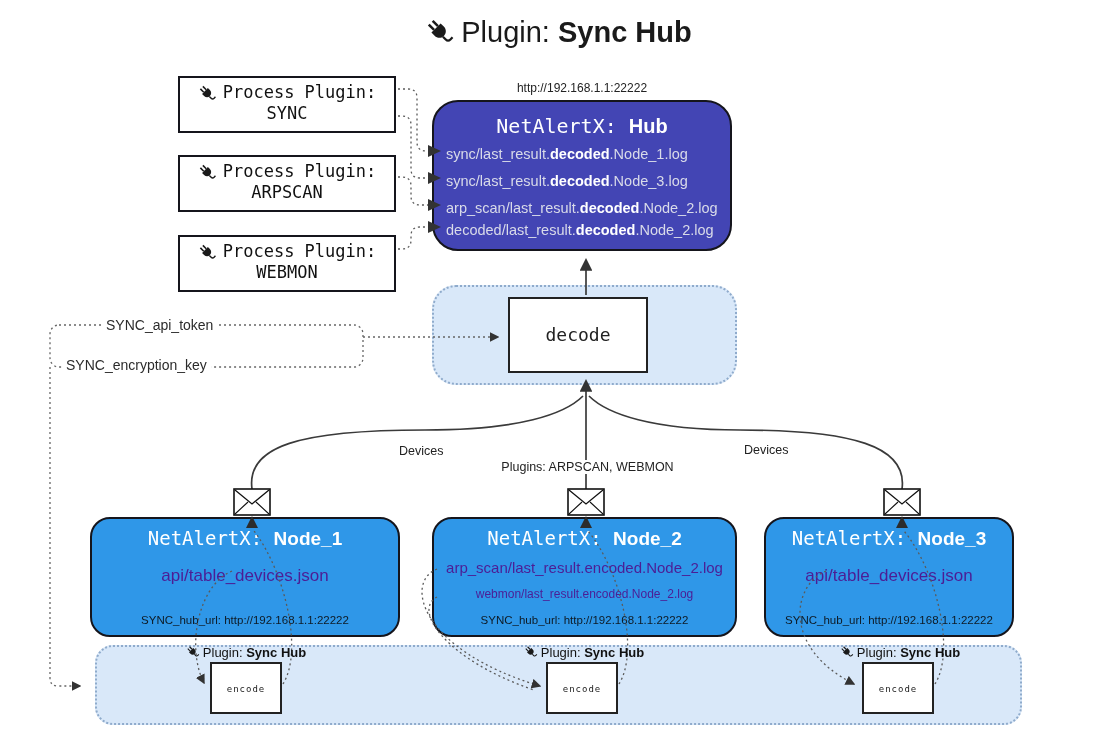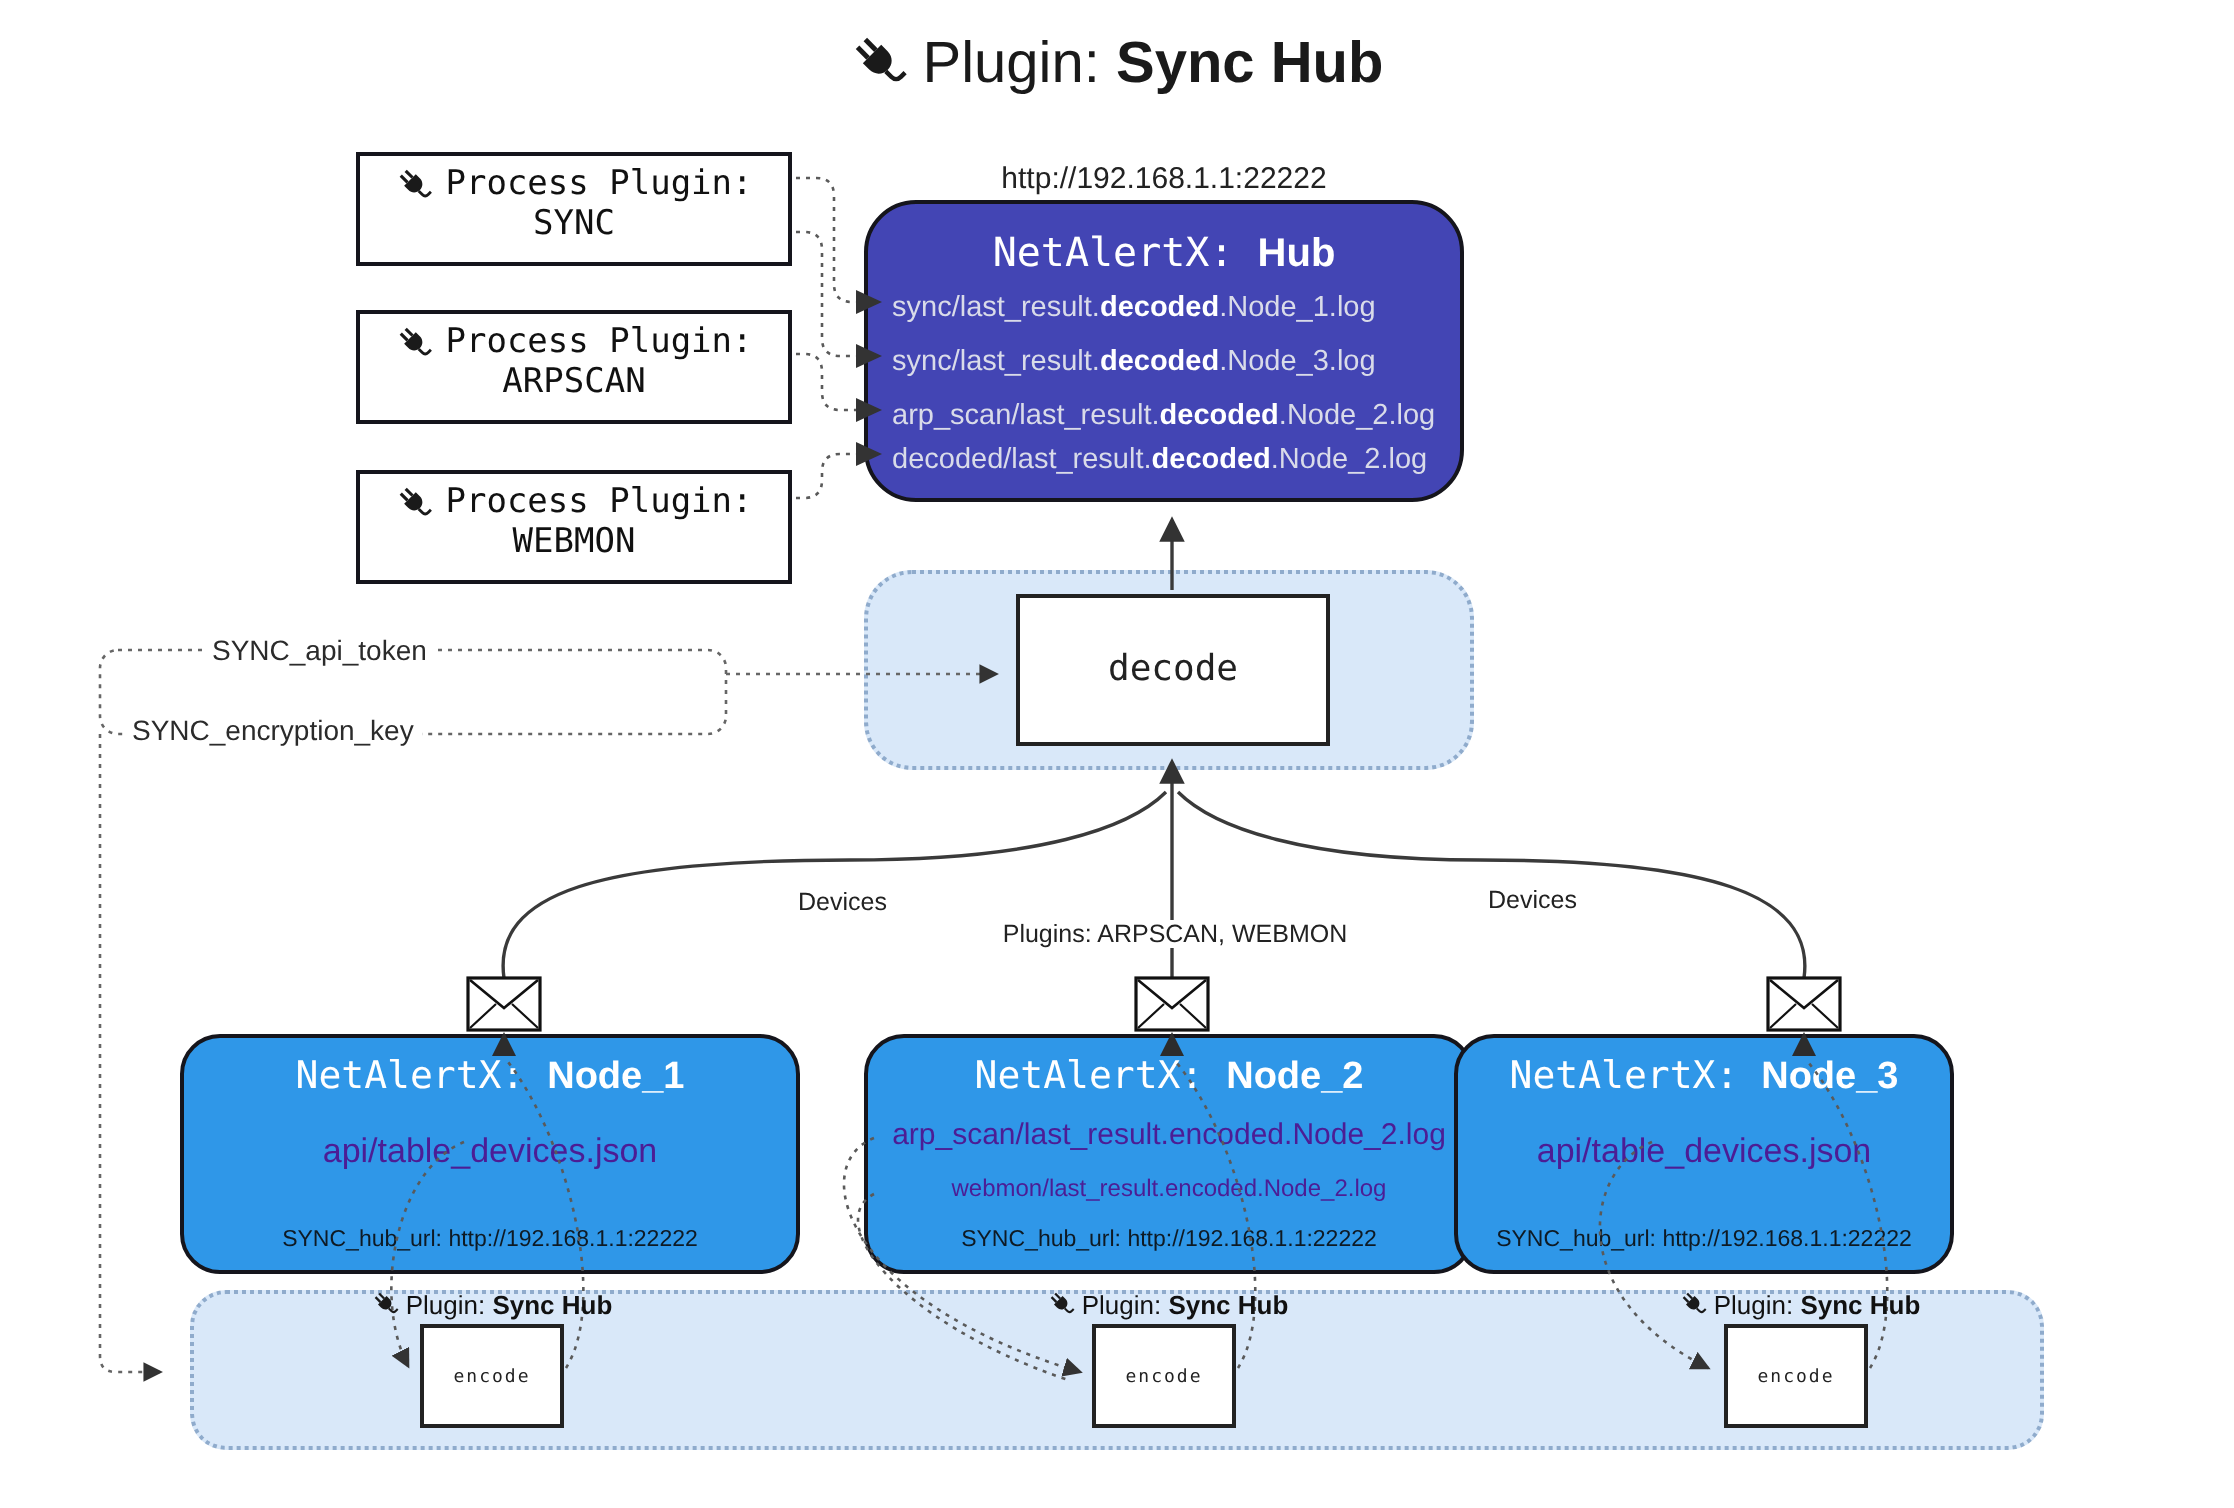--- a/index.html
+++ b/index.html
@@ -4,21 +4,21 @@
 <style>
   html,body{margin:0;padding:0;background:#fff;}
   .canvas{position:relative;width:1117px;height:754px;background:#fff;overflow:hidden;
           font-family:"Liberation Sans",sans-serif;color:#111;}
   .abs{position:absolute;}
   
   .page-title{left:0;right:0;top:16px;text-align:center;font-size:29px;color:#1a1a1a;z-index:6;}
   .page-title .b{font-weight:bold;}
   .plug-icon{display:inline-block;vertical-align:-5px;margin-right:6px;}
   
-  .hub-url{left:432px;width:300px;top:81px;text-align:center;font-size:15px;color:#222;z-index:6;}
+  .hub-url{left:432px;width:300px;top:81px;text-align:center;font-size:12px;color:#222;z-index:6;}
   .hub{left:432px;top:100px;width:300px;height:151px;background:#4345b4;border:2.5px solid #15151c;
        border-radius:26px;box-sizing:border-box;z-index:2;}
   .hub-title{position:absolute;left:0;right:0;top:12px;text-align:center;color:#fff;
              font-family:"DejaVu Sans Mono",monospace;font-size:20px;}
   .hub-title .b{font-family:"Liberation Sans",sans-serif;font-weight:bold;}
   .hub-log{position:absolute;left:12px;right:2px;height:17px;font-size:14.5px;color:#d9dbe9;white-space:nowrap;}
   .hub-log b{color:#fff;}
   .hl0{top:44px;} .hl1{top:71px;} .hl2{top:98px;} .hl3{top:120px;}
   
   .pbox{left:178px;width:218px;height:57px;background:#fff;border:2px solid #15151c;box-sizing:border-box;
@@ -26,30 +26,30 @@
   .pbox .l1{white-space:nowrap;}
   .pb0{top:76px;} .pb1{top:155px;} .pb2{top:235px;}
   
   .setting-label{font-size:14px;color:#2b2b2b;background:#fff;padding:0 4px;z-index:6;white-space:nowrap;}
   .tok{left:102px;top:317px;} .key{left:62px;top:357px;}
   
   .panel{background:#d9e8f9;border:2px dotted #8fabcc;box-sizing:border-box;z-index:1;}
   .decode-panel{left:432px;top:285px;width:305px;height:100px;border-radius:24px;}
   .iobox{background:#fff;border:2px solid #222;box-sizing:border-box;text-align:center;
          font-family:"DejaVu Sans Mono",monospace;color:#222;z-index:3;}
-  .decode-box{left:508px;top:297px;width:157px;height:76px;font-size:18px;line-height:72px;}
+  .decode-box{left:508px;top:297px;width:140px;height:76px;font-size:18px;line-height:72px;}
   
   .edge-label{font-size:12.5px;color:#222;background:#fff;padding:0 3px;z-index:6;white-space:nowrap;}
   .dev-l{left:396px;top:444px;} .dev-r{left:741px;top:443px;}
   .mid-label{left:432px;width:305px;top:460px;text-align:center;}
   .mid-label span{background:#fff;padding:0 4px;}
   
   .node{top:517px;height:120px;background:#2f97e8;border:2.5px solid #15151c;border-radius:20px;
         box-sizing:border-box;z-index:2;}
-  .node1{left:90px;width:310px;} .node2{left:432px;width:305px;} .node3{left:727px;width:250px;}
+  .node1{left:90px;width:310px;} .node2{left:432px;width:305px;} .node3{left:764px;width:250px;}
   .node-title{position:absolute;left:0;right:0;top:8px;text-align:center;color:#fff;
               font-family:"DejaVu Sans Mono",monospace;font-size:19px;white-space:nowrap;}
   .node-title .b{font-family:"Liberation Sans",sans-serif;font-weight:bold;}
   .node-file{position:absolute;left:0;right:0;text-align:center;color:#4c1d95;white-space:nowrap;}
   .nf-big{top:47px;font-size:17px;}
   .nf-s1{top:40px;font-size:15px;} .nf-s2{top:68px;font-size:12px;}
   .node-url{position:absolute;left:0;right:0;top:95px;text-align:center;font-size:11.5px;color:#0e1a24;white-space:nowrap;}
   
   .band{left:95px;top:645px;width:927px;height:80px;border-radius:18px;}
   .band-label{top:645px;width:180px;text-align:center;font-size:13px;color:#111;z-index:6;white-space:nowrap;}

